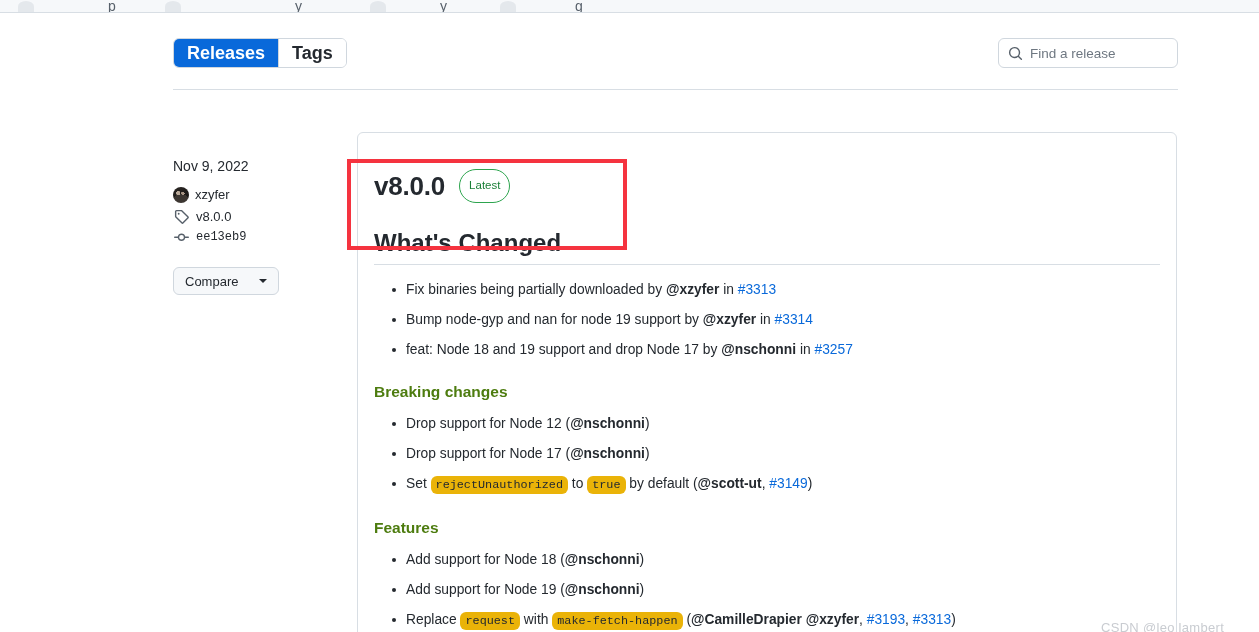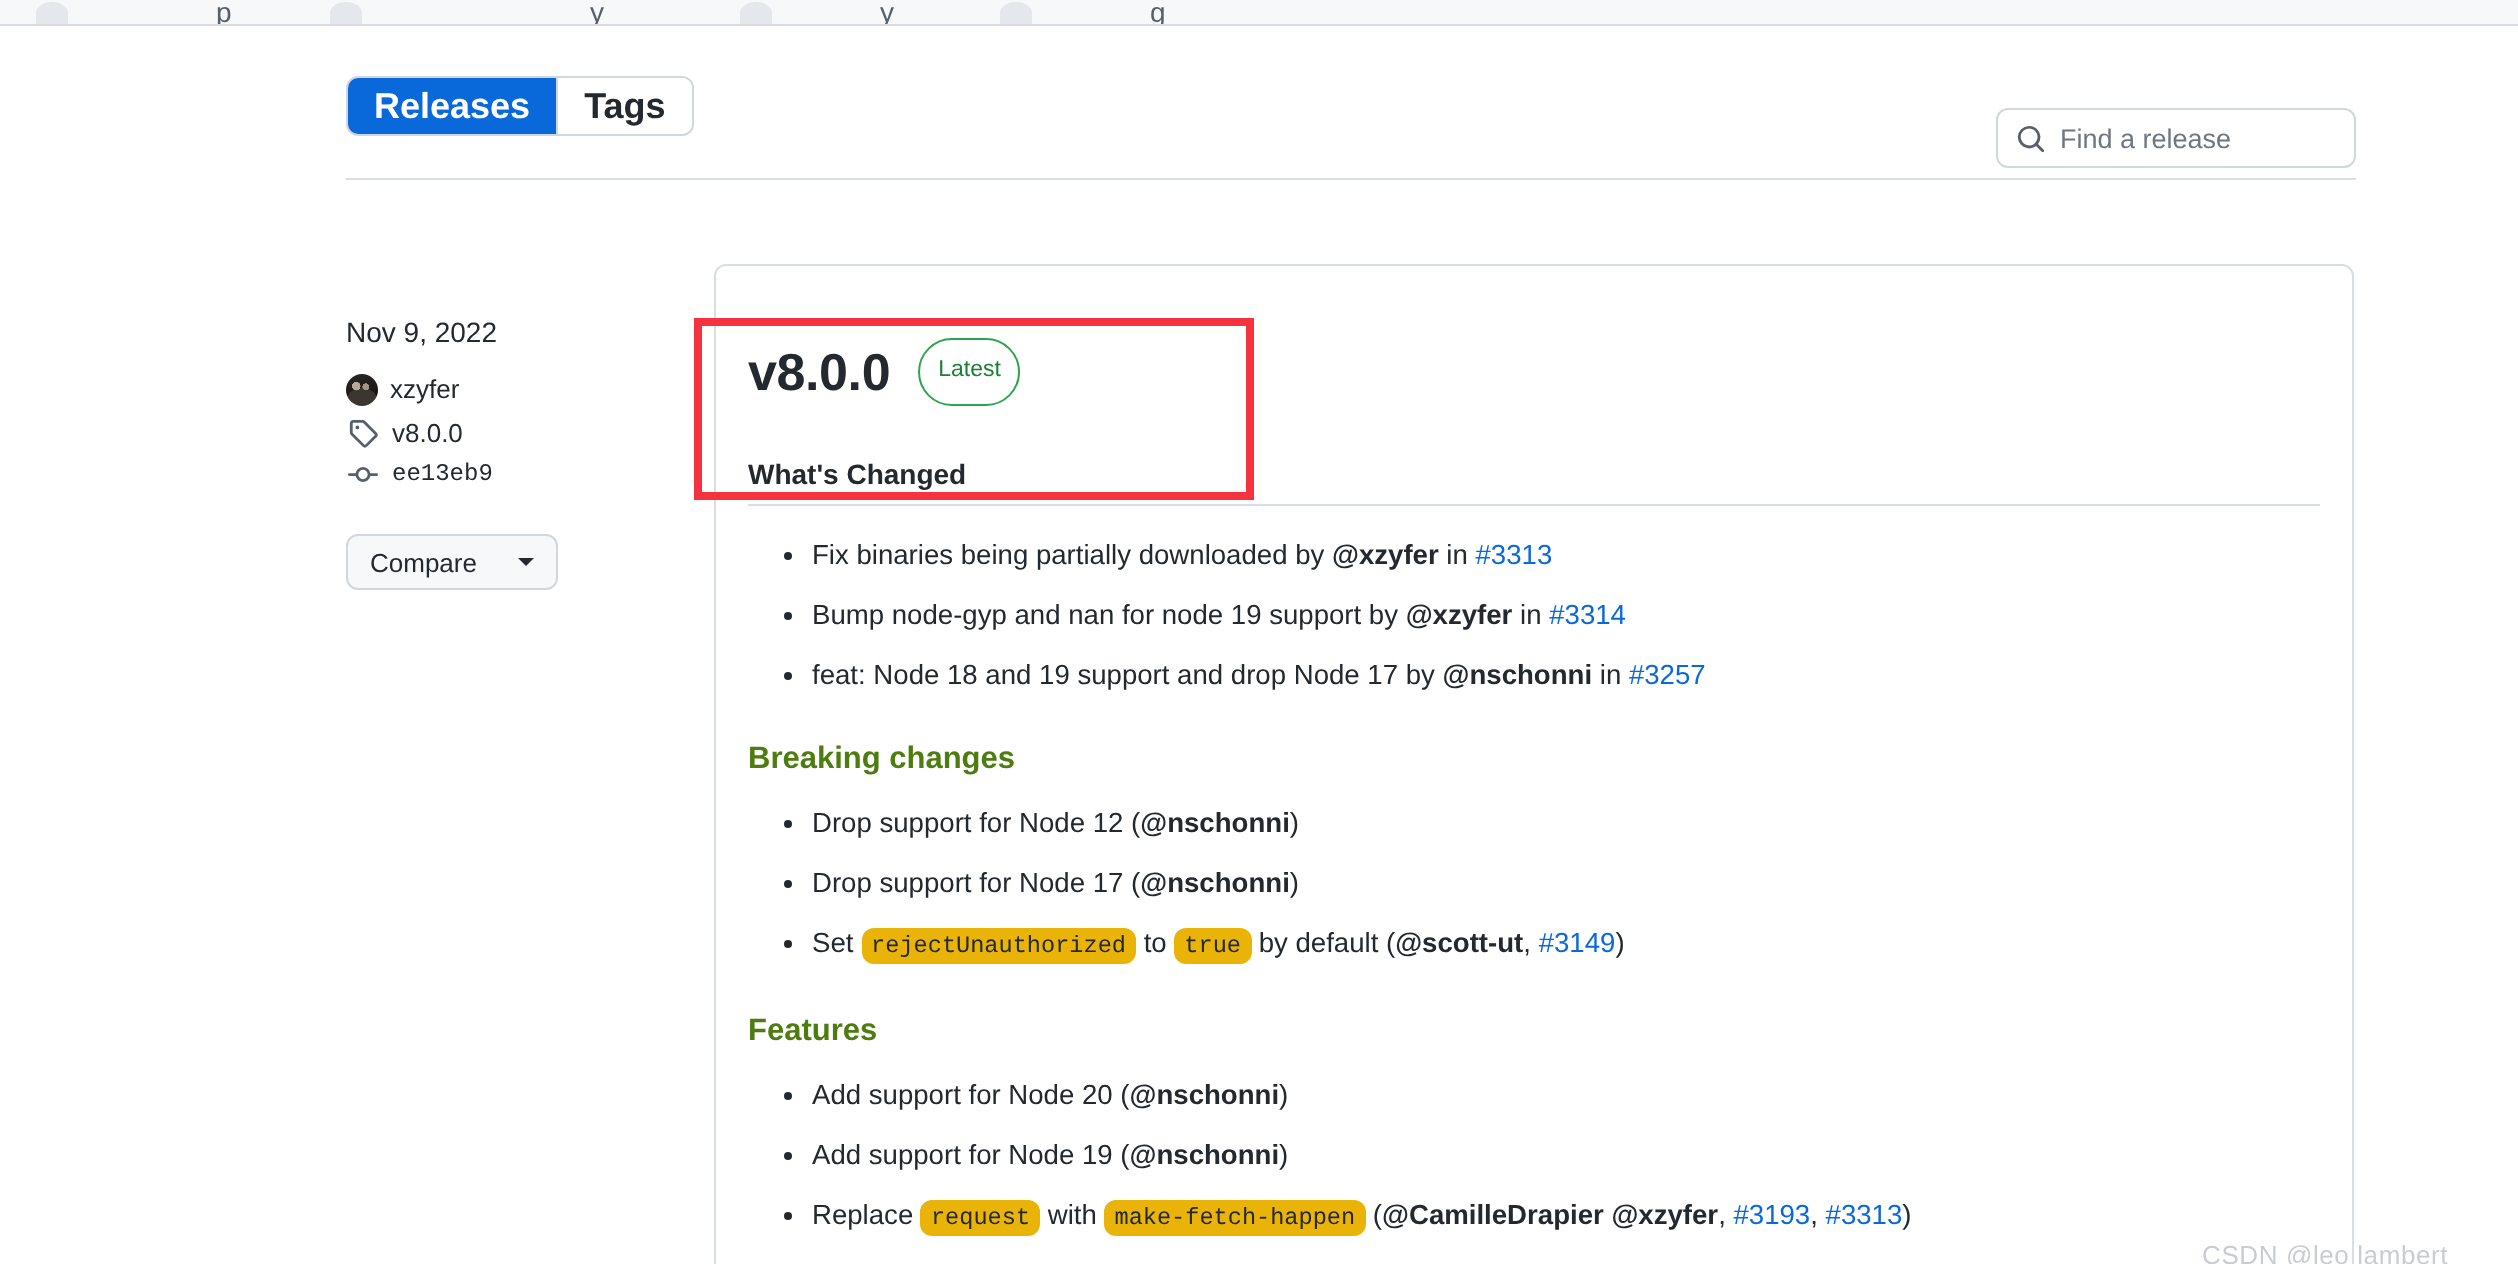--- a/index.html
+++ b/index.html
@@ -84,21 +84,21 @@
     color: #ffffff;
   }
   .seg-btn + .seg-btn {
     border-left: 1px solid #d0d7de;
     background: #ffffff;
   }
 
   
   #search-wrap {
     position: absolute;
-    right: 0; top: 16px;
+    right: 0; top: 0;
     width: 180px;
     height: 30px;
     border: 1px solid #d0d7de;
     border-radius: 6px;
     background: #ffffff;
     display: flex;
     align-items: center;
     padding: 0 9px;
   }
   #search-wrap svg { flex: 0 0 auto; }
@@ -227,21 +227,21 @@
     padding: 0 9px;
     border: 1px solid #2da44e;
     border-radius: 2em;
     color: #1a7f37;
     font-size: 11.5px;
     font-weight: 500;
     line-height: 1;
   }
 
   .md-h2 {
-    font-size: 14px;
+    font-size: 24px;
     font-weight: 700;
     color: #24292f;
     padding-bottom: 7px;
     border-bottom: 1px solid #d8dee4;
     margin-bottom: 15px;
   }
   .md-h3 {
     font-size: 15.5px;
     font-weight: 700;
     color: #4d7c0f;
@@ -389,21 +389,21 @@
           <li><span>feat: Node 18 and 19 support and drop Node 17 by </span><a class="mention" href="#">@nschonni</a><span> in </span><a class="prlink" href="#">#3257</a></li>
         </ul>
         <div class="md-h3">Breaking changes</div>
         <ul class="md-list">
           <li><span>Drop support for Node 12 (</span><a class="mention" href="#">@nschonni</a><span>)</span></li>
           <li><span>Drop support for Node 17 (</span><a class="mention" href="#">@nschonni</a><span>)</span></li>
           <li><span>Set </span><code class="ic">rejectUnauthorized</code><span> to </span><code class="ic">true</code><span> by default (</span><a class="mention" href="#">@scott-ut</a><span>, </span><a class="prlink" href="#">#3149</a><span>)</span></li>
         </ul>
         <div class="md-h3">Features</div>
         <ul class="md-list">
-          <li><span>Add support for Node 20 (</span><a class="mention" href="#">@nschonni</a><span>)</span></li>
+          <li><span>Add support for Node 18 (</span><a class="mention" href="#">@nschonni</a><span>)</span></li>
           <li><span>Add support for Node 19 (</span><a class="mention" href="#">@nschonni</a><span>)</span></li>
           <li><span>Replace </span><code class="ic">request</code><span> with </span><code class="ic">make-fetch-happen</code><span> (</span><a class="mention" href="#">@CamilleDrapier</a><span> </span><a class="mention" href="#">@xzyfer</a><span>, </span><a class="prlink" href="#">#3193</a><span>, </span><a class="prlink" href="#">#3313</a><span>)</span></li>
         </ul>
       </div>
   </div>
 
   <div id="annotation-box"></div>
 
   <div id="watermark">CSDN @leo lambert</div>
 

